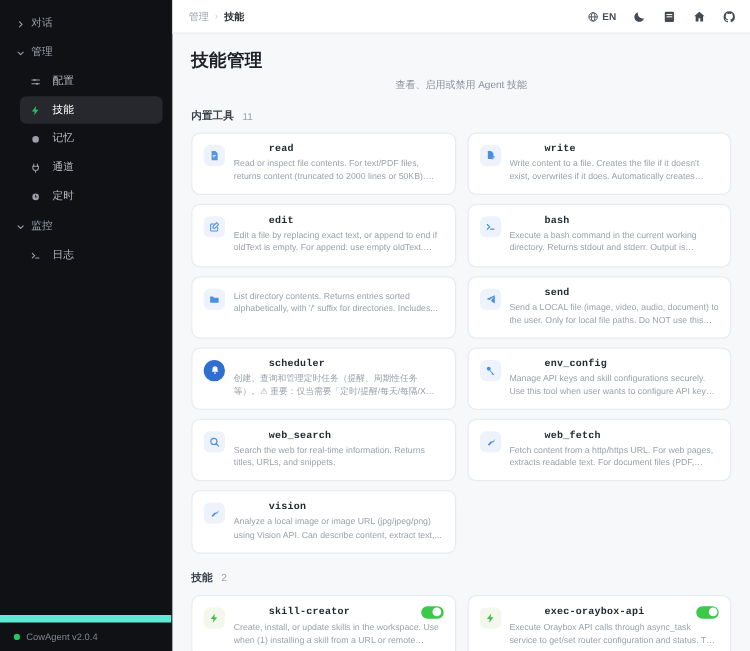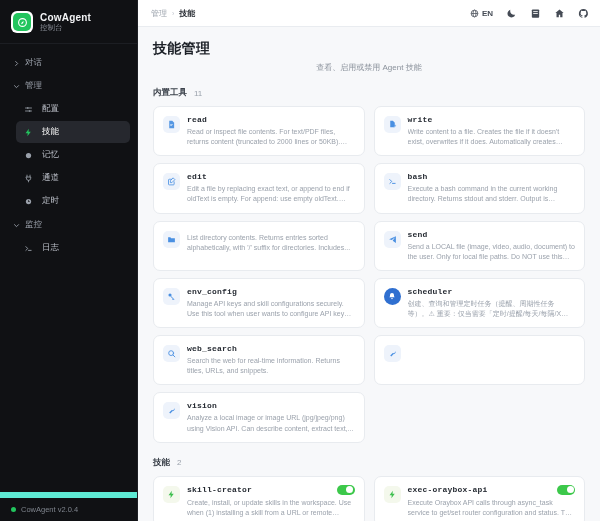--- a/index.html
+++ b/index.html
@@ -123,20 +123,21 @@
     margin-top: 1px;
   }
   .card-icon.solid { background: #2f6fd0; color: #ffffff; border-radius: 50%; }
   .card-icon.skill { background: #f4f8ec; color: #3fbf4f; }
   .card-body { flex: 1; min-width: 0; }
   .card-head { display: flex; align-items: flex-start; }
   .card-title {
     font-family: "Liberation Mono", monospace;
     font-size: 8px; color: #262b33; font-weight: bold;
     letter-spacing: .2px;
+    margin-left: 28px;
   }
   .card-desc {
     font-size: 7px; color: #9ba2ac; line-height: 1.45;
     margin-top: 3px;
     display: -webkit-box; -webkit-line-clamp: 2; -webkit-box-orient: vertical;
     overflow: hidden;
   }
   .toggle {
     margin-left: auto; flex: 0 0 18px;
     width: 18px; height: 10px; border-radius: 6px;
@@ -148,34 +149,20 @@
     width: 7px; height: 7px; border-radius: 50%; background: #ffffff;
   }
   svg { display: block; }
 </style>
 </head>
 <body>
 
 <div class="app">
 
   <aside class="sidebar">
-    <div class="brand">
-      <div class="brand-logo">
-        <div class="brand-logo-inner">
-          <svg width="11" height="11" viewBox="0 0 24 24" fill="none" stroke="#ffffff" stroke-width="2.4" stroke-linecap="round">
-            <circle cx="12" cy="12" r="8.5" fill="none"></circle>
-            <path d="M15 9l-2.2 5.2L8.8 16l2-5.1z" fill="#ffffff" stroke="none"></path>
-          </svg>
-        </div>
-      </div>
-      <div class="brand-text">
-        <span class="brand-name">CowAgent</span>
-        <span class="brand-sub">控制台</span>
-      </div>
-    </div>
 
     <nav class="nav">
 
       <div class="nav-group-label">
         <span class="chev">
           <svg width="7" height="7" viewBox="0 0 24 24" fill="none" stroke="#9aa0aa" stroke-width="3" stroke-linecap="round" stroke-linejoin="round">
               <polyline points="9 5 16 12 9 19"></polyline>
             </svg>
         </span>
         <span>对话</span>
@@ -405,70 +392,76 @@
           </span>
           <div class="card-body">
             <div class="card-head">
                 <span class="card-title">send</span>
               </div>
             <div class="card-desc">Send a LOCAL file (image, video, audio, document) to the user. Only for local file paths. Do NOT use this for...</div>
           </div>
         </div>
 
         <div class="card">
-          <span class="card-icon">
-            <svg width="9" height="9" viewBox="0 0 24 24" fill="currentColor" stroke="none">
-                <circle cx="8" cy="8" r="4.2"></circle>
-                <path d="M10.5 10.5L20 20l-1.5 1.5-1.6-1.6-1.4 1.4-1.6-1.6 1.4-1.4-5.4-5.4z"></path>
-              </svg>
-          </span>
-          <div class="card-body">
-            <div class="card-head">
-                <span class="card-title">env_config</span>
-              </div>
-            <div class="card-desc">Manage API keys and skill configurations securely. Use this tool when user wants to configure API keys (like...</div>
-          </div>
-        </div>
-
-        <div class="card">
           <span class="card-icon solid">
             <svg width="8" height="8" viewBox="0 0 24 24" fill="#ffffff" stroke="none">
                 <path d="M12 3a6 6 0 0 0-6 6v4l-2 3h16l-2-3V9a6 6 0 0 0-6-6z"></path>
                 <circle cx="12" cy="19.5" r="2"></circle>
               </svg>
           </span>
           <div class="card-body">
             <div class="card-head">
                 <span class="card-title">scheduler</span>
               </div>
             <div class="card-desc">创建、查询和管理定时任务（提醒、周期性任务等）。⚠ 重要：仅当需要「定时/提醒/每天/每隔/X分钟后/X点」等...</div>
           </div>
         </div>
 
         <div class="card">
           <span class="card-icon">
+            <svg width="9" height="9" viewBox="0 0 24 24" fill="currentColor" stroke="none">
+                <circle cx="8" cy="8" r="4.2"></circle>
+                <path d="M10.5 10.5L20 20l-1.5 1.5-1.6-1.6-1.4 1.4-1.6-1.6 1.4-1.4-5.4-5.4z"></path>
+              </svg>
+          </span>
+          <div class="card-body">
+            <div class="card-head">
+                <span class="card-title">env_config</span>
+              </div>
+            <div class="card-desc">Manage API keys and skill configurations securely. Use this tool when user wants to configure API keys (like...</div>
+          </div>
+        </div>
+
+        <div class="card">
+          <span class="card-icon">
             <svg width="9" height="9" viewBox="0 0 24 24" fill="none" stroke="currentColor" stroke-width="2.4" stroke-linecap="round">
                 <circle cx="11" cy="11" r="6.5"></circle>
                 <line x1="16" y1="16" x2="21" y2="21"></line>
               </svg>
           </span>
           <div class="card-body">
             <div class="card-head">
                 <span class="card-title">web_search</span>
               </div>
             <div class="card-desc">Search the web for real-time information. Returns titles, URLs, and snippets.</div>
           </div>
         </div>
 
         <div class="card">
           <span class="card-icon">
             <svg width="9" height="9" viewBox="0 0 24 24" fill="currentColor" stroke="none">
                 <path d="M20 5.5a5.5 5.5 0 0 1-7.3 5.2L6 17.4 8.6 20l6.7-6.7A5.5 5.5 0 0 0 20 5.5z"></path>
               </svg>
           </span>
+          <div class="card-body">
+            <div class="card-head">
+                <span class="card-title">web_fetch</span>
+              </div>
+            <div class="card-desc">Fetch content from a http/https URL. For web pages, extracts readable text. For document files (PDF, Word,...</div>
+          </div>
         </div>
 
         <div class="card">
           <span class="card-icon">
             <svg width="9" height="9" viewBox="0 0 24 24" fill="currentColor" stroke="none">
                 <path d="M20 5.5a5.5 5.5 0 0 1-7.3 5.2L6 17.4 8.6 20l6.7-6.7A5.5 5.5 0 0 0 20 5.5z"></path>
               </svg>
           </span>
           <div class="card-body">
             <div class="card-head">

